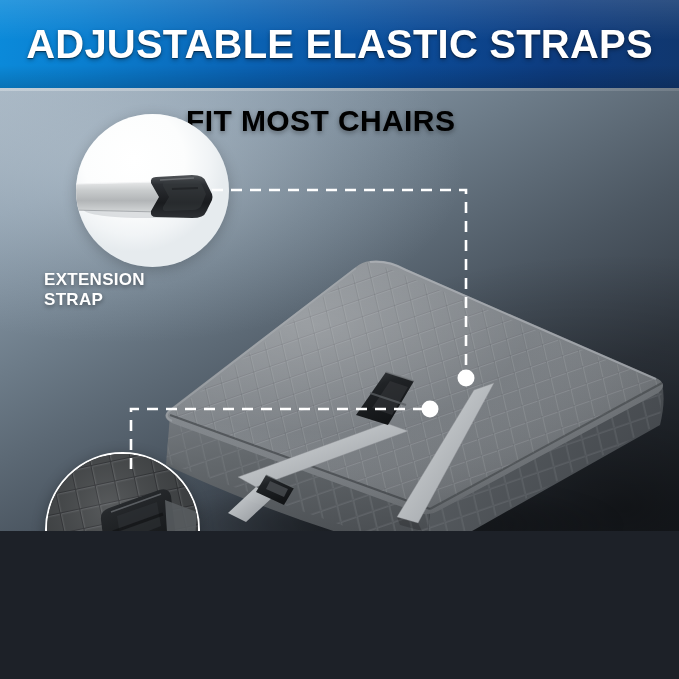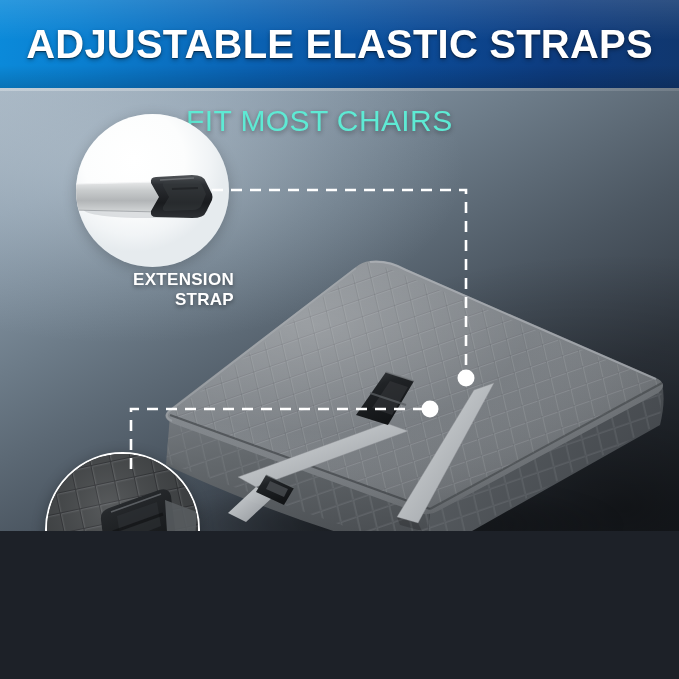--- a/index.html
+++ b/index.html
@@ -58,22 +58,22 @@
     white-space:nowrap;
   }
   .banner-underline{
     position:absolute;left:0;top:88px;width:679px;height:3px;
     background:linear-gradient(90deg,rgba(255,255,255,.30),rgba(255,255,255,.12));
   }
 
   
   .headline{
     position:absolute;left:186px;top:104px;
-    color:#5eead4;
-    font-size:30px;font-weight:normal;letter-spacing:.4px;
+    color:#000000;
+    font-size:30px;font-weight:bold;letter-spacing:.4px;
     text-shadow:0 2px 5px rgba(0,0,0,.38);
     white-space:nowrap;
   }
 
   
   .cushion-wrap{
     position:absolute;left:70px;top:255px;width:609px;height:340px;
   }
   .cushion-shadow{
     position:absolute;left:40px;top:210px;width:560px;height:120px;
@@ -97,21 +97,21 @@
     border-radius:50%;
     border:2px solid #ffffff;
     overflow:hidden;
     box-shadow:0 3px 14px rgba(0,0,0,.30);
     background:#3a3c3d;
   }
 
   
   .label-ext{
     position:absolute;left:44px;top:270px;width:190px;
-    text-align:right;color:#ffffff;
+    text-align:left;color:#ffffff;
     font-size:17px;font-weight:bold;line-height:1.18;letter-spacing:.3px;
     text-shadow:0 2px 4px rgba(0,0,0,.40);
   }
   .label-bottom{
     position:absolute;left:22px;top:617px;width:430px;
     color:#ffffff;font-size:20px;font-weight:bold;line-height:1.22;letter-spacing:.1px;
     text-shadow:0 2px 5px rgba(0,0,0,.45);
     white-space:pre-line;
   }
 

